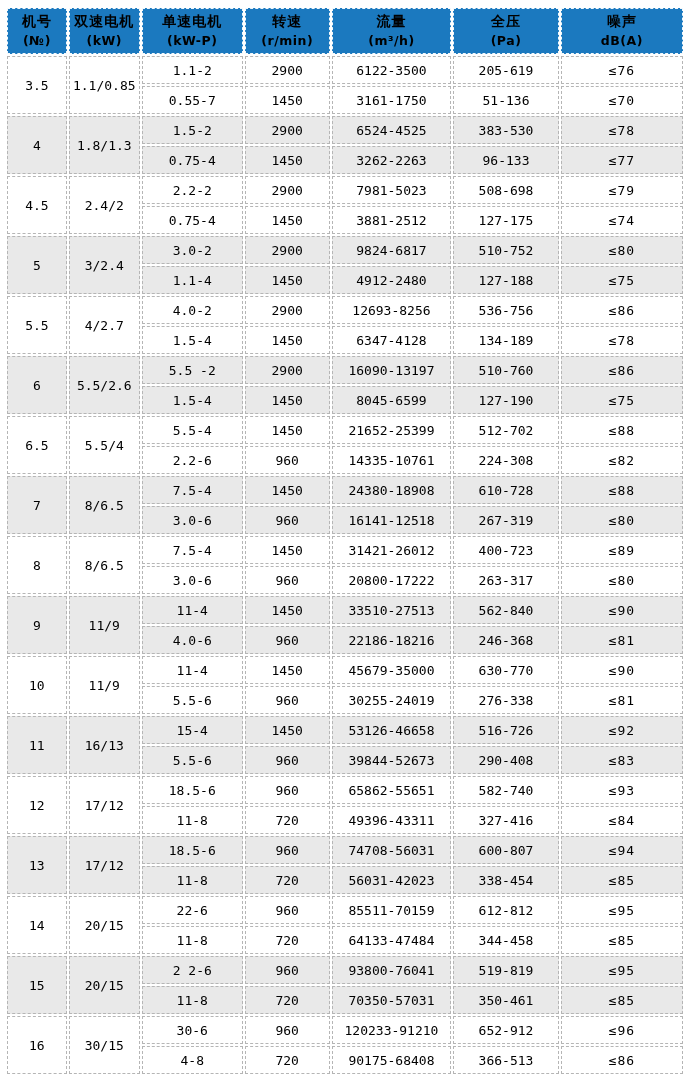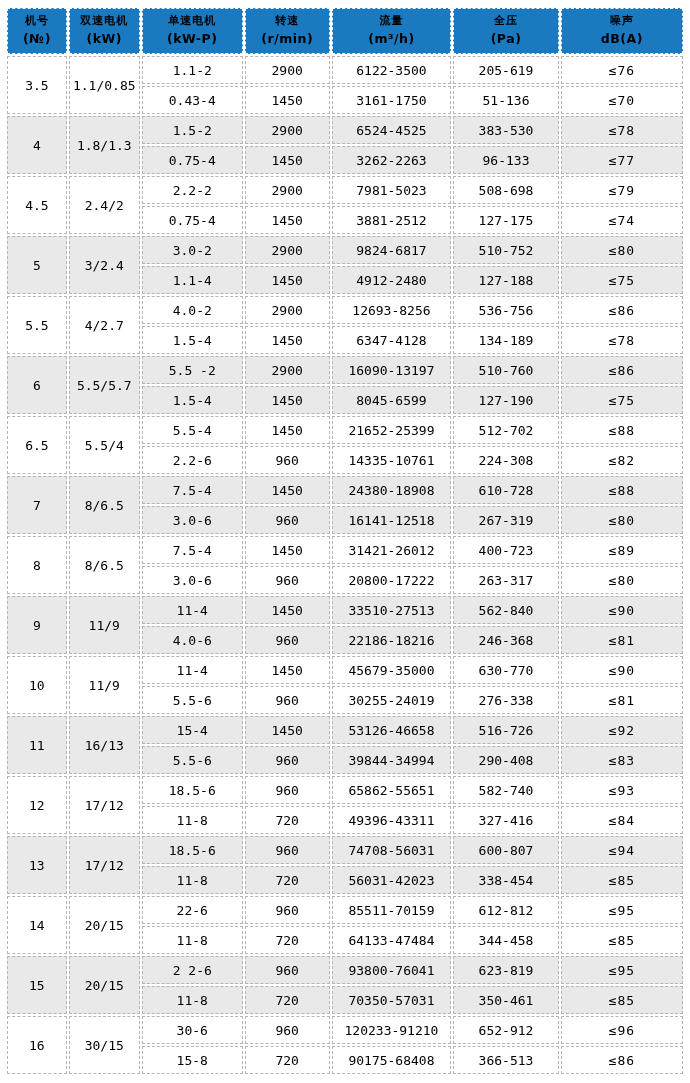--- a/index.html
+++ b/index.html
@@ -29,21 +29,21 @@
     font-weight: bold;
     height: 44px;
     padding: 0;
     font-size: 14px;
     line-height: 1.5;
     text-align: center;
     vertical-align: middle;
   }
   th .h-main {
     display: block;
-    font-size: 11px;
+    font-size: 14px;
     letter-spacing: 1px;
   }
   th .h-unit {
     display: block;
     font-size: 12.5px;
     font-weight: bold;
     letter-spacing: 0.5px;
   }
   td {
     border: 1px dashed var(--border-color, #b5b5b5);
@@ -113,21 +113,21 @@
         <tr>
           <td rowspan="2" class="model-cell">3.5</td>
           <td rowspan="2" class="dual-motor-cell">1.1/0.85</td>
           <td class="single-motor-cell">1.1-2</td>
           <td class="speed-cell">2900</td>
           <td class="flow-cell">6122-3500</td>
           <td class="pressure-cell">205-619</td>
           <td class="noise-cell">≤76</td>
         </tr>
         <tr>
-          <td class="single-motor-cell">0.43-4</td>
+          <td class="single-motor-cell">0.55-7</td>
           <td class="speed-cell">1450</td>
           <td class="flow-cell">3161-1750</td>
           <td class="pressure-cell">51-136</td>
           <td class="noise-cell">≤70</td>
         </tr>
         <tr class="shaded">
           <td rowspan="2" class="model-cell">4</td>
           <td rowspan="2" class="dual-motor-cell">1.8/1.3</td>
           <td class="single-motor-cell">1.5-2</td>
           <td class="speed-cell">2900</td>
@@ -185,21 +185,21 @@
         </tr>
         <tr>
           <td class="single-motor-cell">1.5-4</td>
           <td class="speed-cell">1450</td>
           <td class="flow-cell">6347-4128</td>
           <td class="pressure-cell">134-189</td>
           <td class="noise-cell">≤78</td>
         </tr>
         <tr class="shaded">
           <td rowspan="2" class="model-cell">6</td>
-          <td rowspan="2" class="dual-motor-cell">5.5/5.7</td>
+          <td rowspan="2" class="dual-motor-cell">5.5/2.6</td>
           <td class="single-motor-cell">5.5 -2</td>
           <td class="speed-cell">2900</td>
           <td class="flow-cell">16090-13197</td>
           <td class="pressure-cell">510-760</td>
           <td class="noise-cell">≤86</td>
         </tr>
         <tr class="shaded">
           <td class="single-motor-cell">1.5-4</td>
           <td class="speed-cell">1450</td>
           <td class="flow-cell">8045-6599</td>
@@ -291,21 +291,21 @@
           <td rowspan="2" class="dual-motor-cell">16/13</td>
           <td class="single-motor-cell">15-4</td>
           <td class="speed-cell">1450</td>
           <td class="flow-cell">53126-46658</td>
           <td class="pressure-cell">516-726</td>
           <td class="noise-cell">≤92</td>
         </tr>
         <tr class="shaded">
           <td class="single-motor-cell">5.5-6</td>
           <td class="speed-cell">960</td>
-          <td class="flow-cell">39844-34994</td>
+          <td class="flow-cell">39844-52673</td>
           <td class="pressure-cell">290-408</td>
           <td class="noise-cell">≤83</td>
         </tr>
         <tr>
           <td rowspan="2" class="model-cell">12</td>
           <td rowspan="2" class="dual-motor-cell">17/12</td>
           <td class="single-motor-cell">18.5-6</td>
           <td class="speed-cell">960</td>
           <td class="flow-cell">65862-55651</td>
           <td class="pressure-cell">582-740</td>
@@ -349,41 +349,41 @@
           <td class="flow-cell">64133-47484</td>
           <td class="pressure-cell">344-458</td>
           <td class="noise-cell">≤85</td>
         </tr>
         <tr class="shaded">
           <td rowspan="2" class="model-cell">15</td>
           <td rowspan="2" class="dual-motor-cell">20/15</td>
           <td class="single-motor-cell">2 2-6</td>
           <td class="speed-cell">960</td>
           <td class="flow-cell">93800-76041</td>
-          <td class="pressure-cell">623-819</td>
+          <td class="pressure-cell">519-819</td>
           <td class="noise-cell">≤95</td>
         </tr>
         <tr class="shaded">
           <td class="single-motor-cell">11-8</td>
           <td class="speed-cell">720</td>
           <td class="flow-cell">70350-57031</td>
           <td class="pressure-cell">350-461</td>
           <td class="noise-cell">≤85</td>
         </tr>
         <tr>
           <td rowspan="2" class="model-cell">16</td>
           <td rowspan="2" class="dual-motor-cell">30/15</td>
           <td class="single-motor-cell">30-6</td>
           <td class="speed-cell">960</td>
           <td class="flow-cell">120233-91210</td>
           <td class="pressure-cell">652-912</td>
           <td class="noise-cell">≤96</td>
         </tr>
         <tr>
-          <td class="single-motor-cell">15-8</td>
+          <td class="single-motor-cell">4-8</td>
           <td class="speed-cell">720</td>
           <td class="flow-cell">90175-68408</td>
           <td class="pressure-cell">366-513</td>
           <td class="noise-cell">≤86</td>
         </tr>
       </tbody>
   </table>
 </div>
 
 </body></html>

